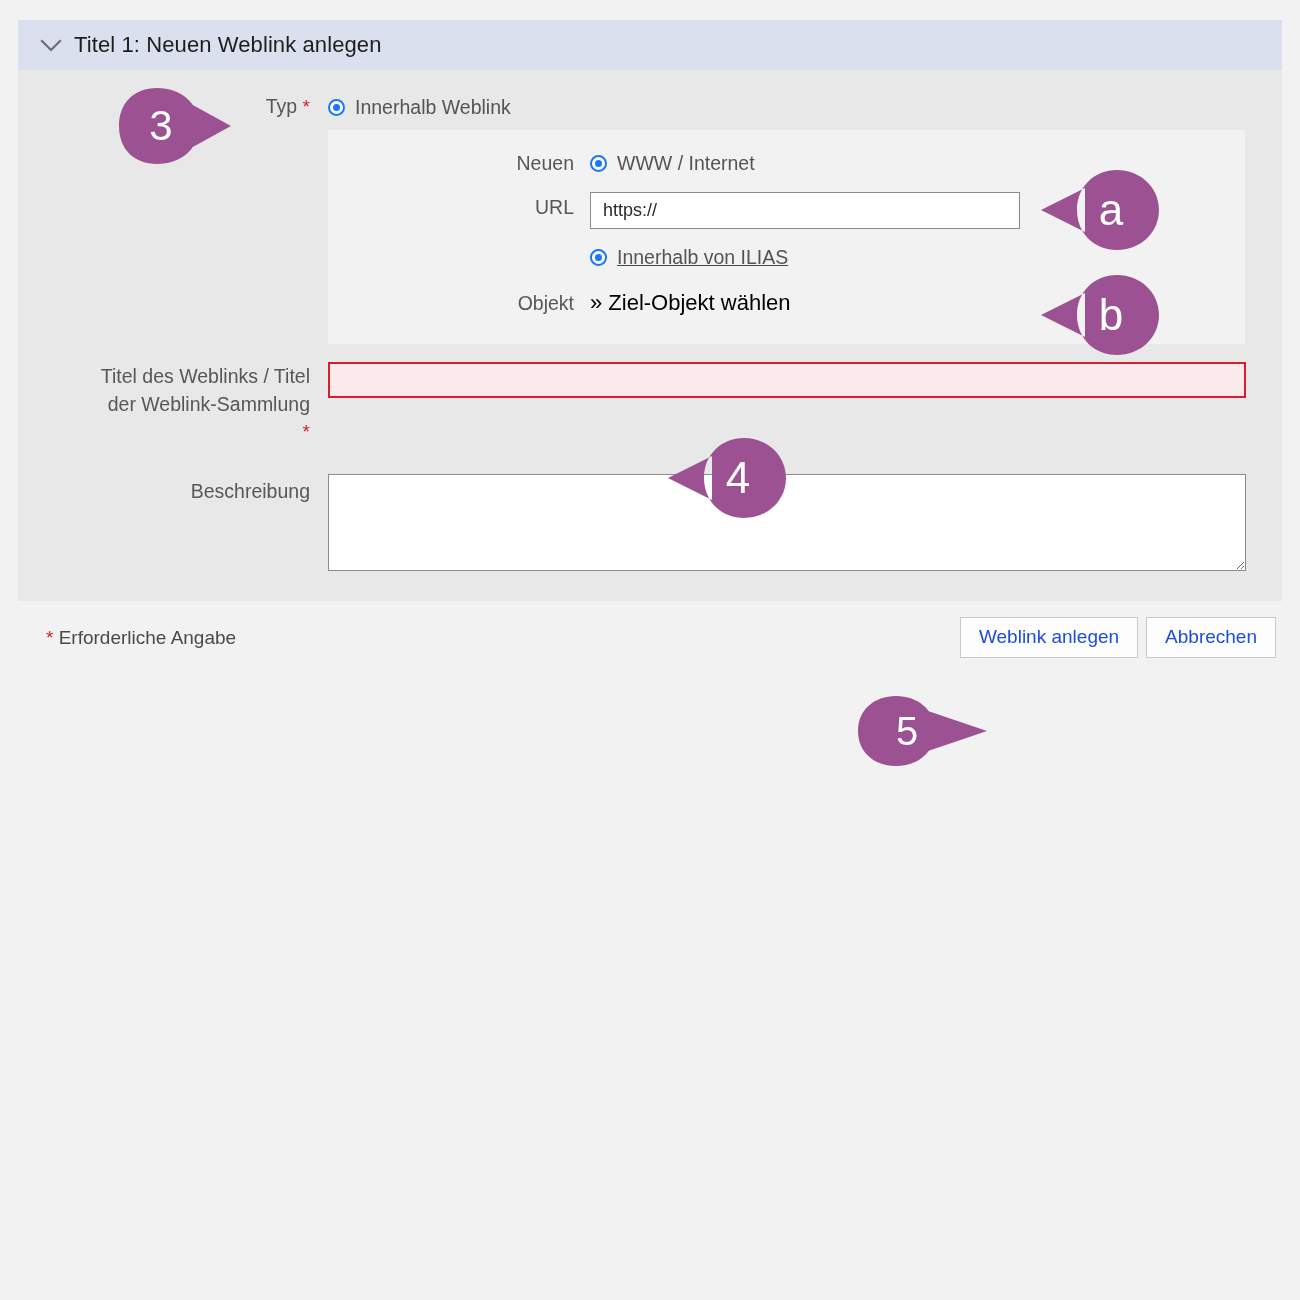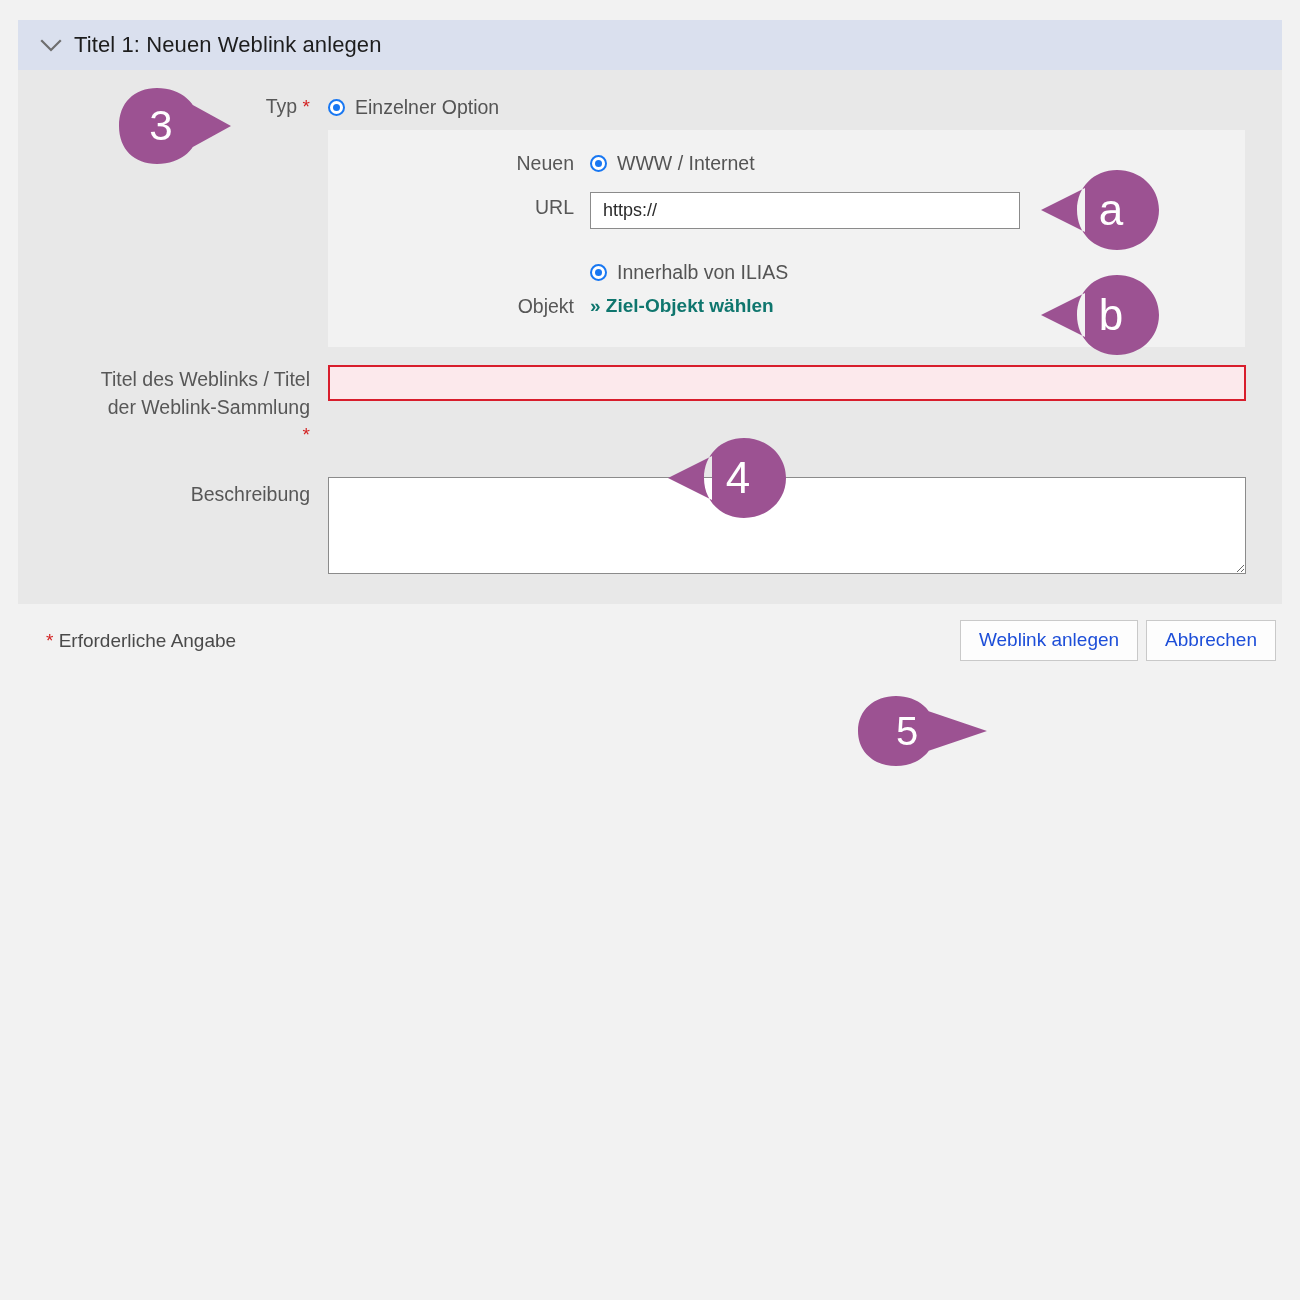--- a/index.html
+++ b/index.html
@@ -143,23 +143,23 @@
     background: #fff;
     font-family: "Liberation Sans", sans-serif;
     font-size: 18px;
     color: #2a2a2a;
     padding: 0 12px;
     outline: none;
     display: block;
   }
 
   .objlink {
-    font-size: 19px;
-    font-weight: bold;
-    color: #0f766e;
+    font-size: 22px;
+    font-weight: normal;
+    color: #000000;
     text-decoration: none;
     display: inline-block;
     line-height: 30px;
   }
 
   
   .title-input {
     width: 918px;
     height: 36px;
     box-sizing: border-box;
@@ -257,21 +257,21 @@
 
       <div class="frow" style="padding-top:22px;">
         <div class="flabel">
           <span>Typ</span>
           <span class="req-star">*</span>
         </div>
         <div class="fctl">
 
           <div class="radio-line">
             <span class="radio on"></span>
-            <span class="radio-label">Einzelner Option</span>
+            <span class="radio-label">Innerhalb Weblink</span>
           </div>
 
           <div class="subpanel">
 
             <div class="frow">
               <div class="sublabel">Neuen</div>
               <div class="subctl">
                 <div class="radio-line">
                   <span class="radio on"></span>
                   <span class="radio-label">WWW / Internet</span>
@@ -279,31 +279,31 @@
               </div>
             </div>
 
             <div class="frow" style="margin-top:14px;">
               <div class="sublabel">URL</div>
               <div class="subctl">
                 <input class="txtinput" type="text" value="https://" style="">
               </div>
             </div>
 
-            <div class="frow" style="margin-top:28px;">
+            <div class="frow" style="margin-top:13px;text-decoration:underline;">
               <div class="sublabel"></div>
               <div class="subctl">
                 <div class="radio-line">
                   <span class="radio on"></span>
                   <span class="radio-label">Innerhalb von ILIAS</span>
                 </div>
               </div>
             </div>
 
-            <div class="frow" style="margin-top:4px;">
+            <div class="frow" style="margin-top:16px;">
               <div class="sublabel">Objekt</div>
               <div class="subctl">
                 <a class="objlink" href="#">» Ziel-Objekt wählen</a>
               </div>
             </div>
 
           </div>
 
 
         </div>

